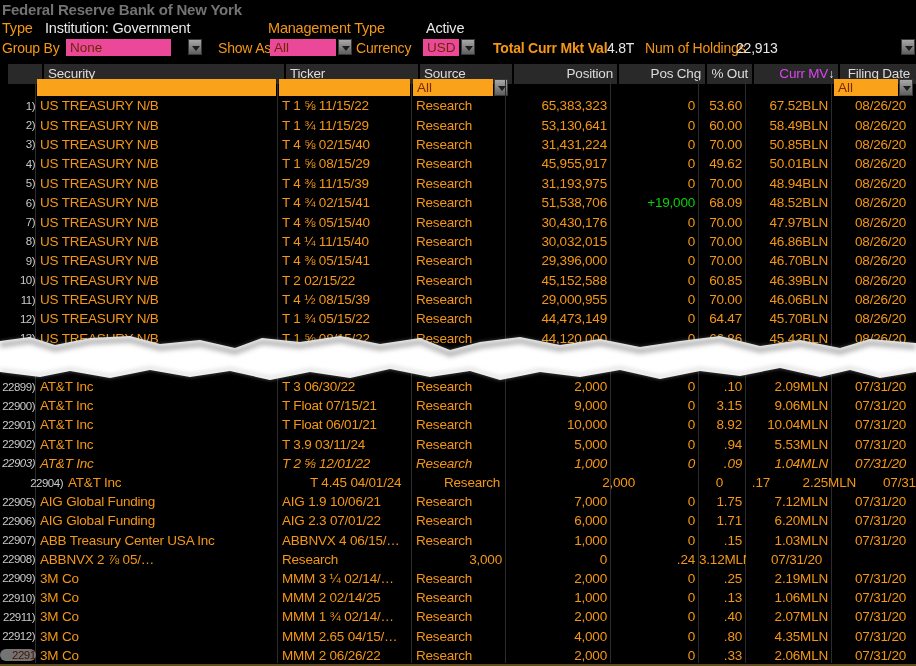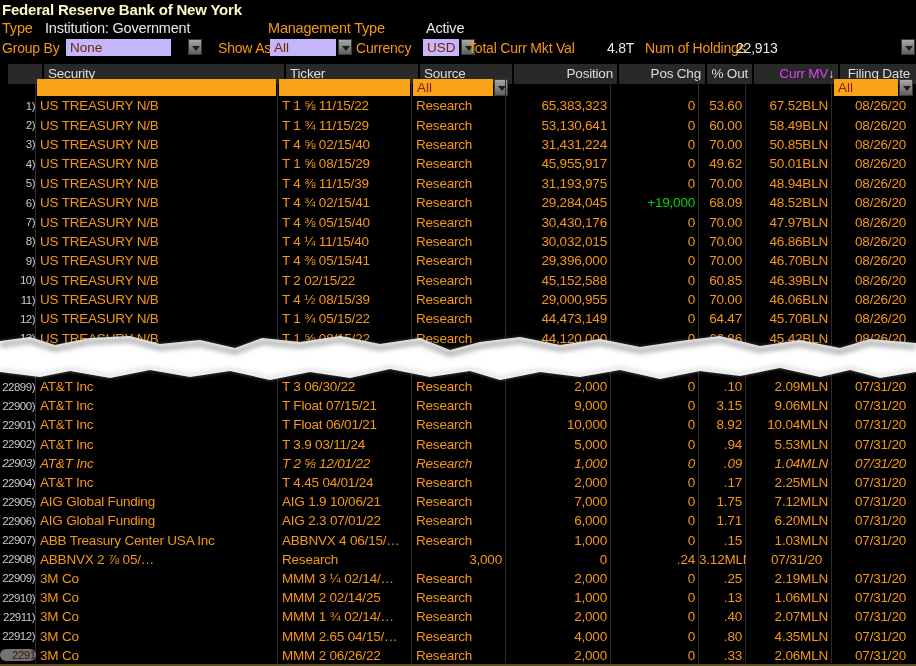--- a/index.html
+++ b/index.html
@@ -1,27 +1,27 @@
 <!DOCTYPE html>
 <html><head>
 <meta charset="utf-8">
 <style>
   html,body{margin:0;padding:0;background:#000;}
   body{width:916px;height:666px;overflow:hidden;position:relative;
        font-family:"Liberation Sans","DejaVu Sans",sans-serif;
        -webkit-font-smoothing:antialiased;}
   .abs{position:absolute;white-space:nowrap;}
   
-  .title{top:1px;left:2px;color:#fef9c3;font-size:15px;font-weight:bold;letter-spacing:-0.2px;}
+  .title{top:1px;left:2px;color:#737373;font-size:15px;font-weight:bold;letter-spacing:-0.2px;}
   .l2{top:20px;font-size:14.5px;letter-spacing:-0.2px;}
   .lbl{color:#f59714;}
   .val{color:#e8e8e8;}
   
   .l3{top:40px;font-size:14px;letter-spacing:-0.2px;}
-  .selbox{position:absolute;top:39px;height:17px;background:#c4b5fd;color:#6b2800;
+  .selbox{position:absolute;top:39px;height:17px;background:#ec4899;color:#6b2800;
           font-size:13.5px;line-height:17px;padding-left:4px;box-sizing:border-box;}
   .arrowbtn{position:absolute;width:14px;height:16px;
             background:linear-gradient(#a8a8a8,#5f5f5f);
             border:1px solid #3a3a3a;box-sizing:border-box;}
   .arrowbtn::after{content:"";position:absolute;left:3px;top:6px;
             border-left:4px solid transparent;border-right:4px solid transparent;
             border-top:5px solid #1c1c1c;}
   
   .hr{position:absolute;top:64px;left:0;width:916px;height:20px;display:grid;
       grid-template-columns:36px 242px 134px 94px 105px 88px 47px 86px 84px;padding-left:8px;}
@@ -66,21 +66,21 @@
 
 <div class="abs l3 lbl" style="left:2px;">Group By</div>
 <div class="selbox" style="left:66px;width:105px;">None</div>
 <div class="arrowbtn" style="left:188px;top:39px;"></div>
 <div class="abs l3 lbl" style="left:218px;">Show Asset Type</div>
 <div class="selbox" style="left:270px;width:66px;">All</div>
 <div class="arrowbtn" style="left:338px;top:39px;"></div>
 <div class="abs l3 lbl" style="left:356px;">Currency</div>
 <div class="selbox" style="left:423px;width:36px;">USD</div>
 <div class="arrowbtn" style="left:461px;top:39px;"></div>
-<div class="abs l3 lbl" style="left:468px;">Total Curr Mkt Val</div>
+<div class="abs l3 lbl" style="left:493px;font-weight:bold;">Total Curr Mkt Val</div>
 <div class="abs l3 val" style="left:607px;">4.8T</div>
 <div class="abs l3 lbl" style="left:645px;">Num of Holdings</div>
 <div class="abs l3 val" style="left:736px;">22,913</div>
 <div class="arrowbtn" style="left:901px;top:39px;"></div>
 
 <div class="hr">
   <div class="hc"></div>
   <div class="hc left">Security</div>
   <div class="hc left">Ticker</div>
   <div class="hc left">Source</div>
@@ -163,21 +163,21 @@
       <span class="c c-chg">0</span>
       <span class="c c-out">70.00</span>
       <span class="c c-mv">48.94BLN</span>
       <span class="c c-fil">08/26/20</span>
     </div>
     <div class="row" style="height: 19.4px;">
       <span class="c c-num">6)</span>
       <span class="c c-sec">US TREASURY N/B</span>
       <span class="c c-tick">T 4 ¾ 02/15/41</span>
       <span class="c c-src">Research</span>
-      <span class="c c-pos">29,284,045</span>
+      <span class="c c-pos">51,538,706</span>
       <span class="c c-chg pos">+19,000</span>
       <span class="c c-out">68.09</span>
       <span class="c c-mv">48.52BLN</span>
       <span class="c c-fil">08/26/20</span>
     </div>
     <div class="row" style="height: 19.4px;">
       <span class="c c-num">7)</span>
       <span class="c c-sec">US TREASURY N/B</span>
       <span class="c c-tick">T 4 ⅜ 05/15/40</span>
       <span class="c c-src">Research</span>
@@ -303,21 +303,21 @@
       <span class="c c-num">22903)</span>
       <span class="c c-sec">AT&amp;T Inc</span>
       <span class="c c-tick">T 2 ⅝ 12/01/22</span>
       <span class="c c-src">Research</span>
       <span class="c c-pos">1,000</span>
       <span class="c c-chg">0</span>
       <span class="c c-out">.09</span>
       <span class="c c-mv">1.04MLN</span>
       <span class="c c-fil">07/31/20</span>
     </div>
-    <div class="row" style="height: 19.2px;">
+    <div class="row" style="height: 19.2px; margin-left: 28px;">
       <span class="c c-num">22904)</span>
       <span class="c c-sec">AT&amp;T Inc</span>
       <span class="c c-tick">T 4.45 04/01/24</span>
       <span class="c c-src">Research</span>
       <span class="c c-pos">2,000</span>
       <span class="c c-chg">0</span>
       <span class="c c-out">.17</span>
       <span class="c c-mv">2.25MLN</span>
       <span class="c c-fil">07/31/20</span>
     </div>

